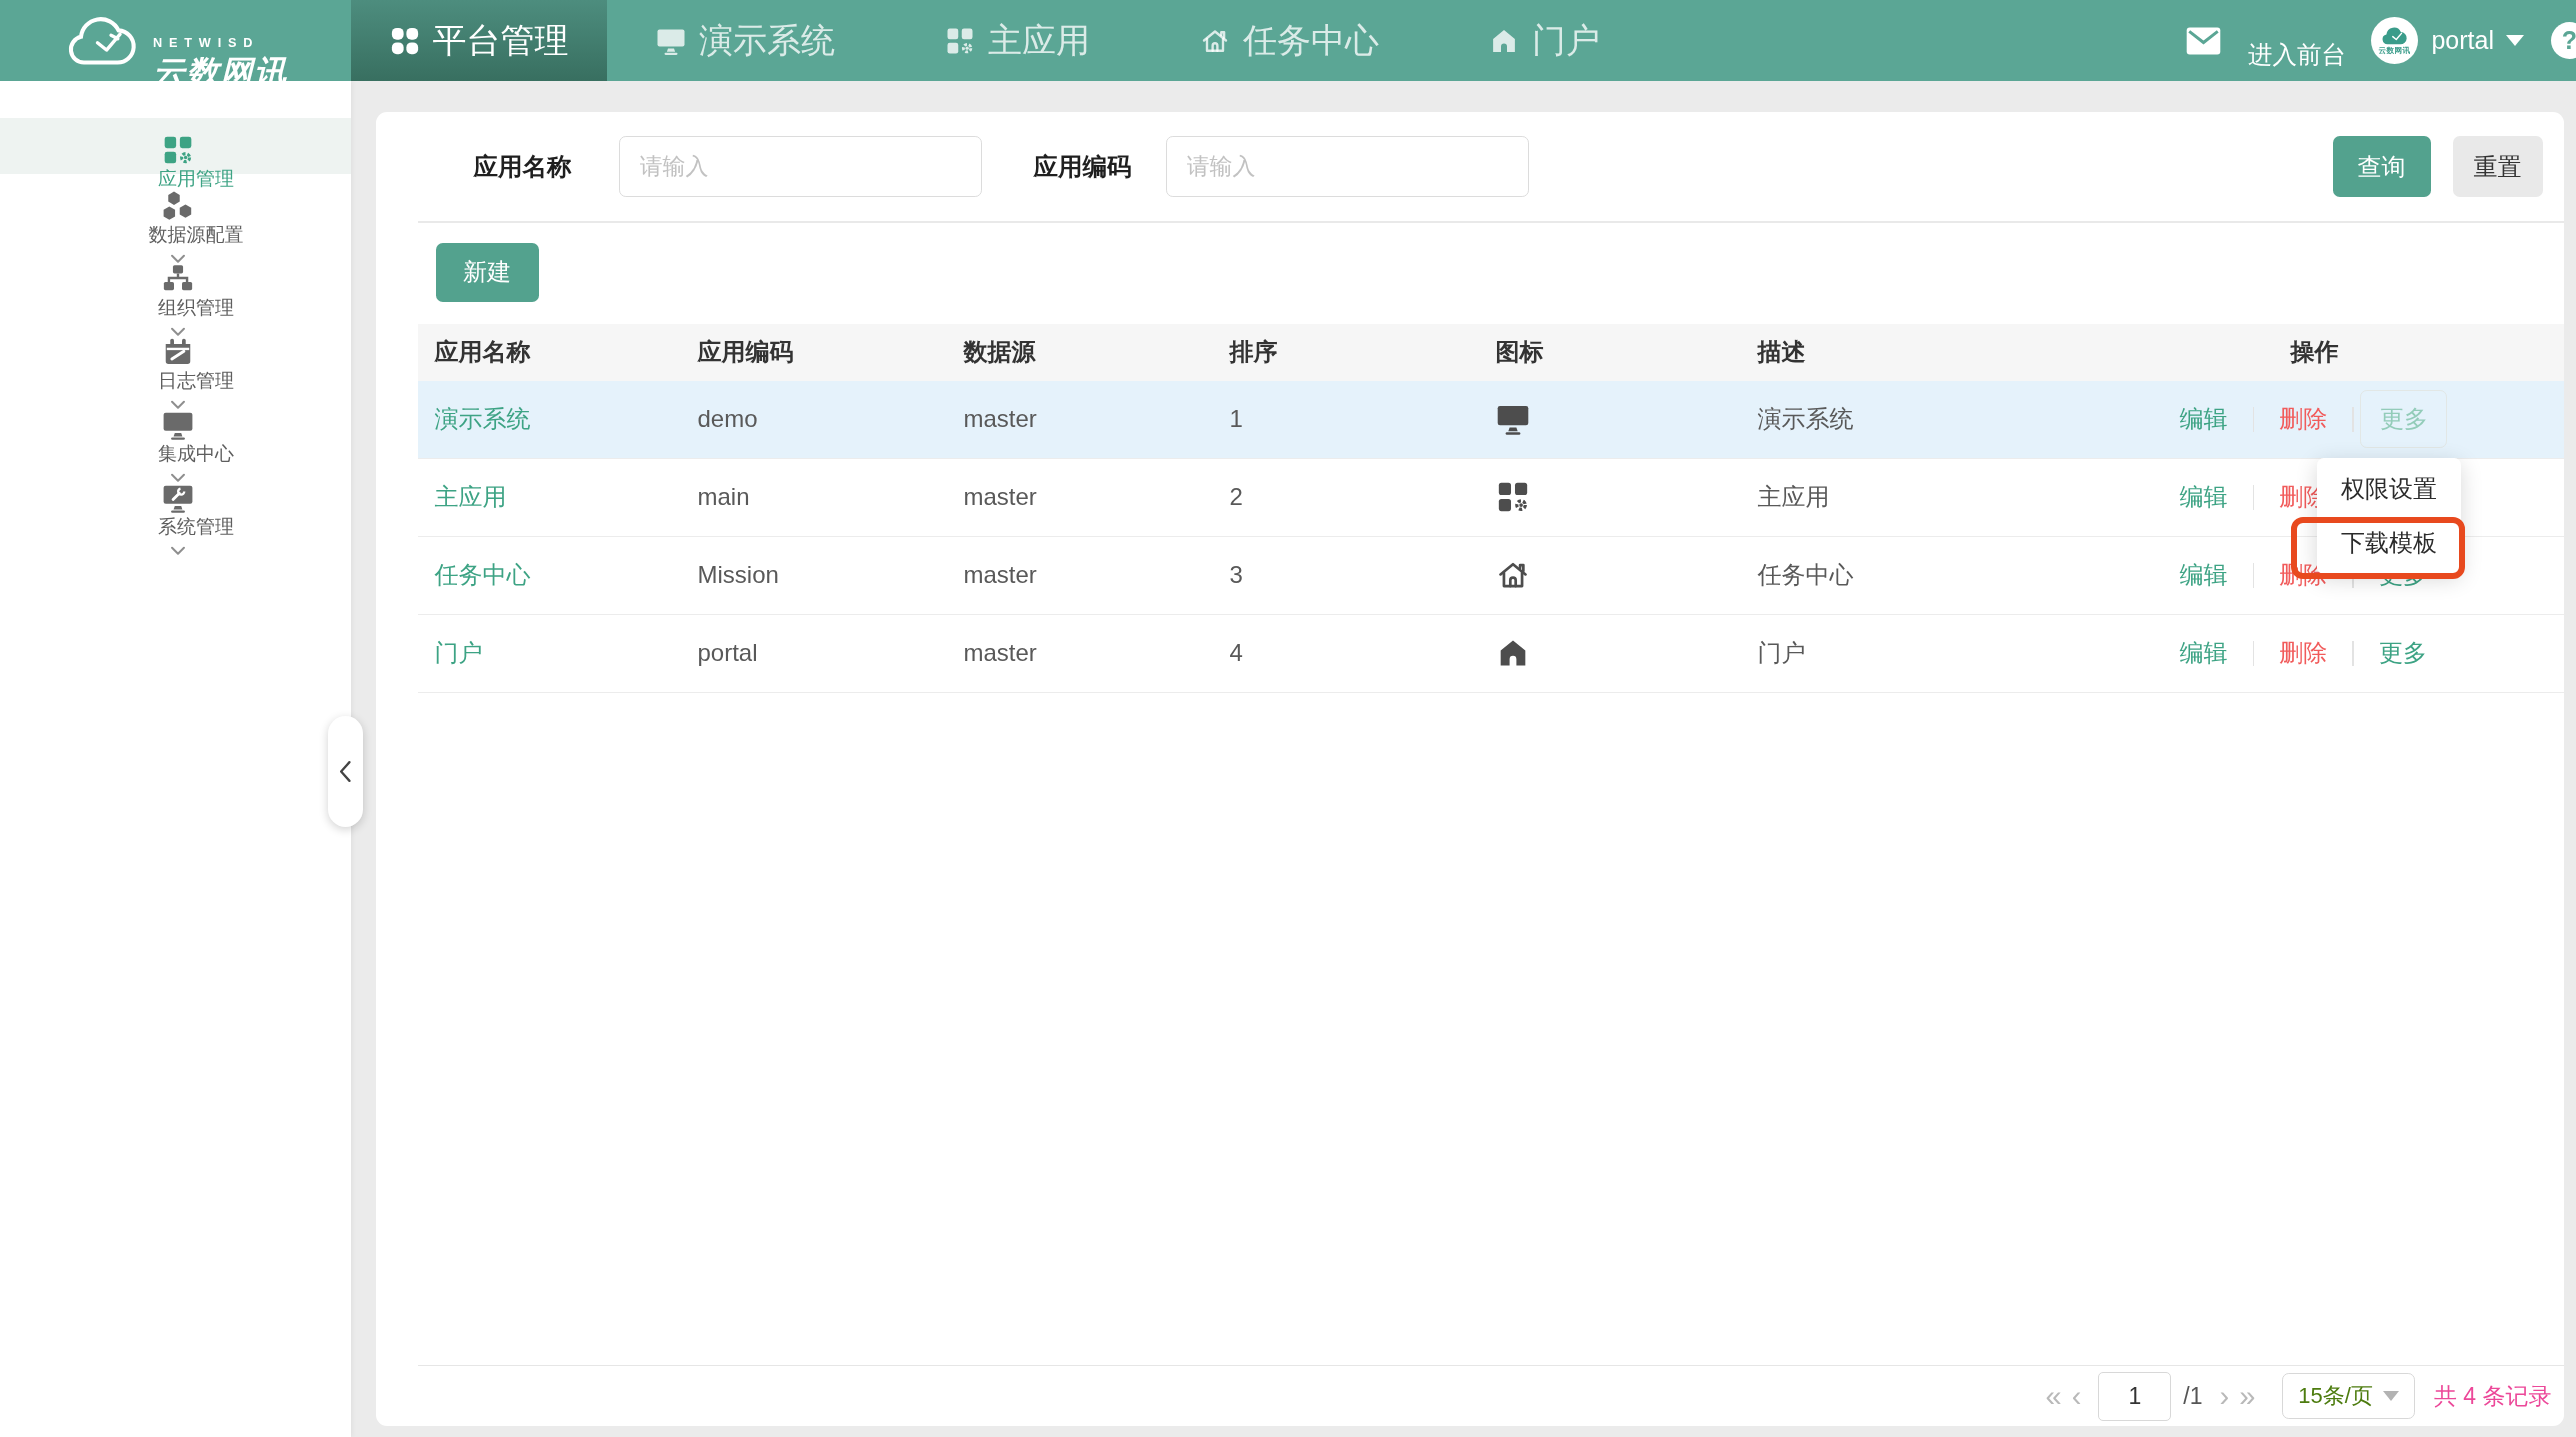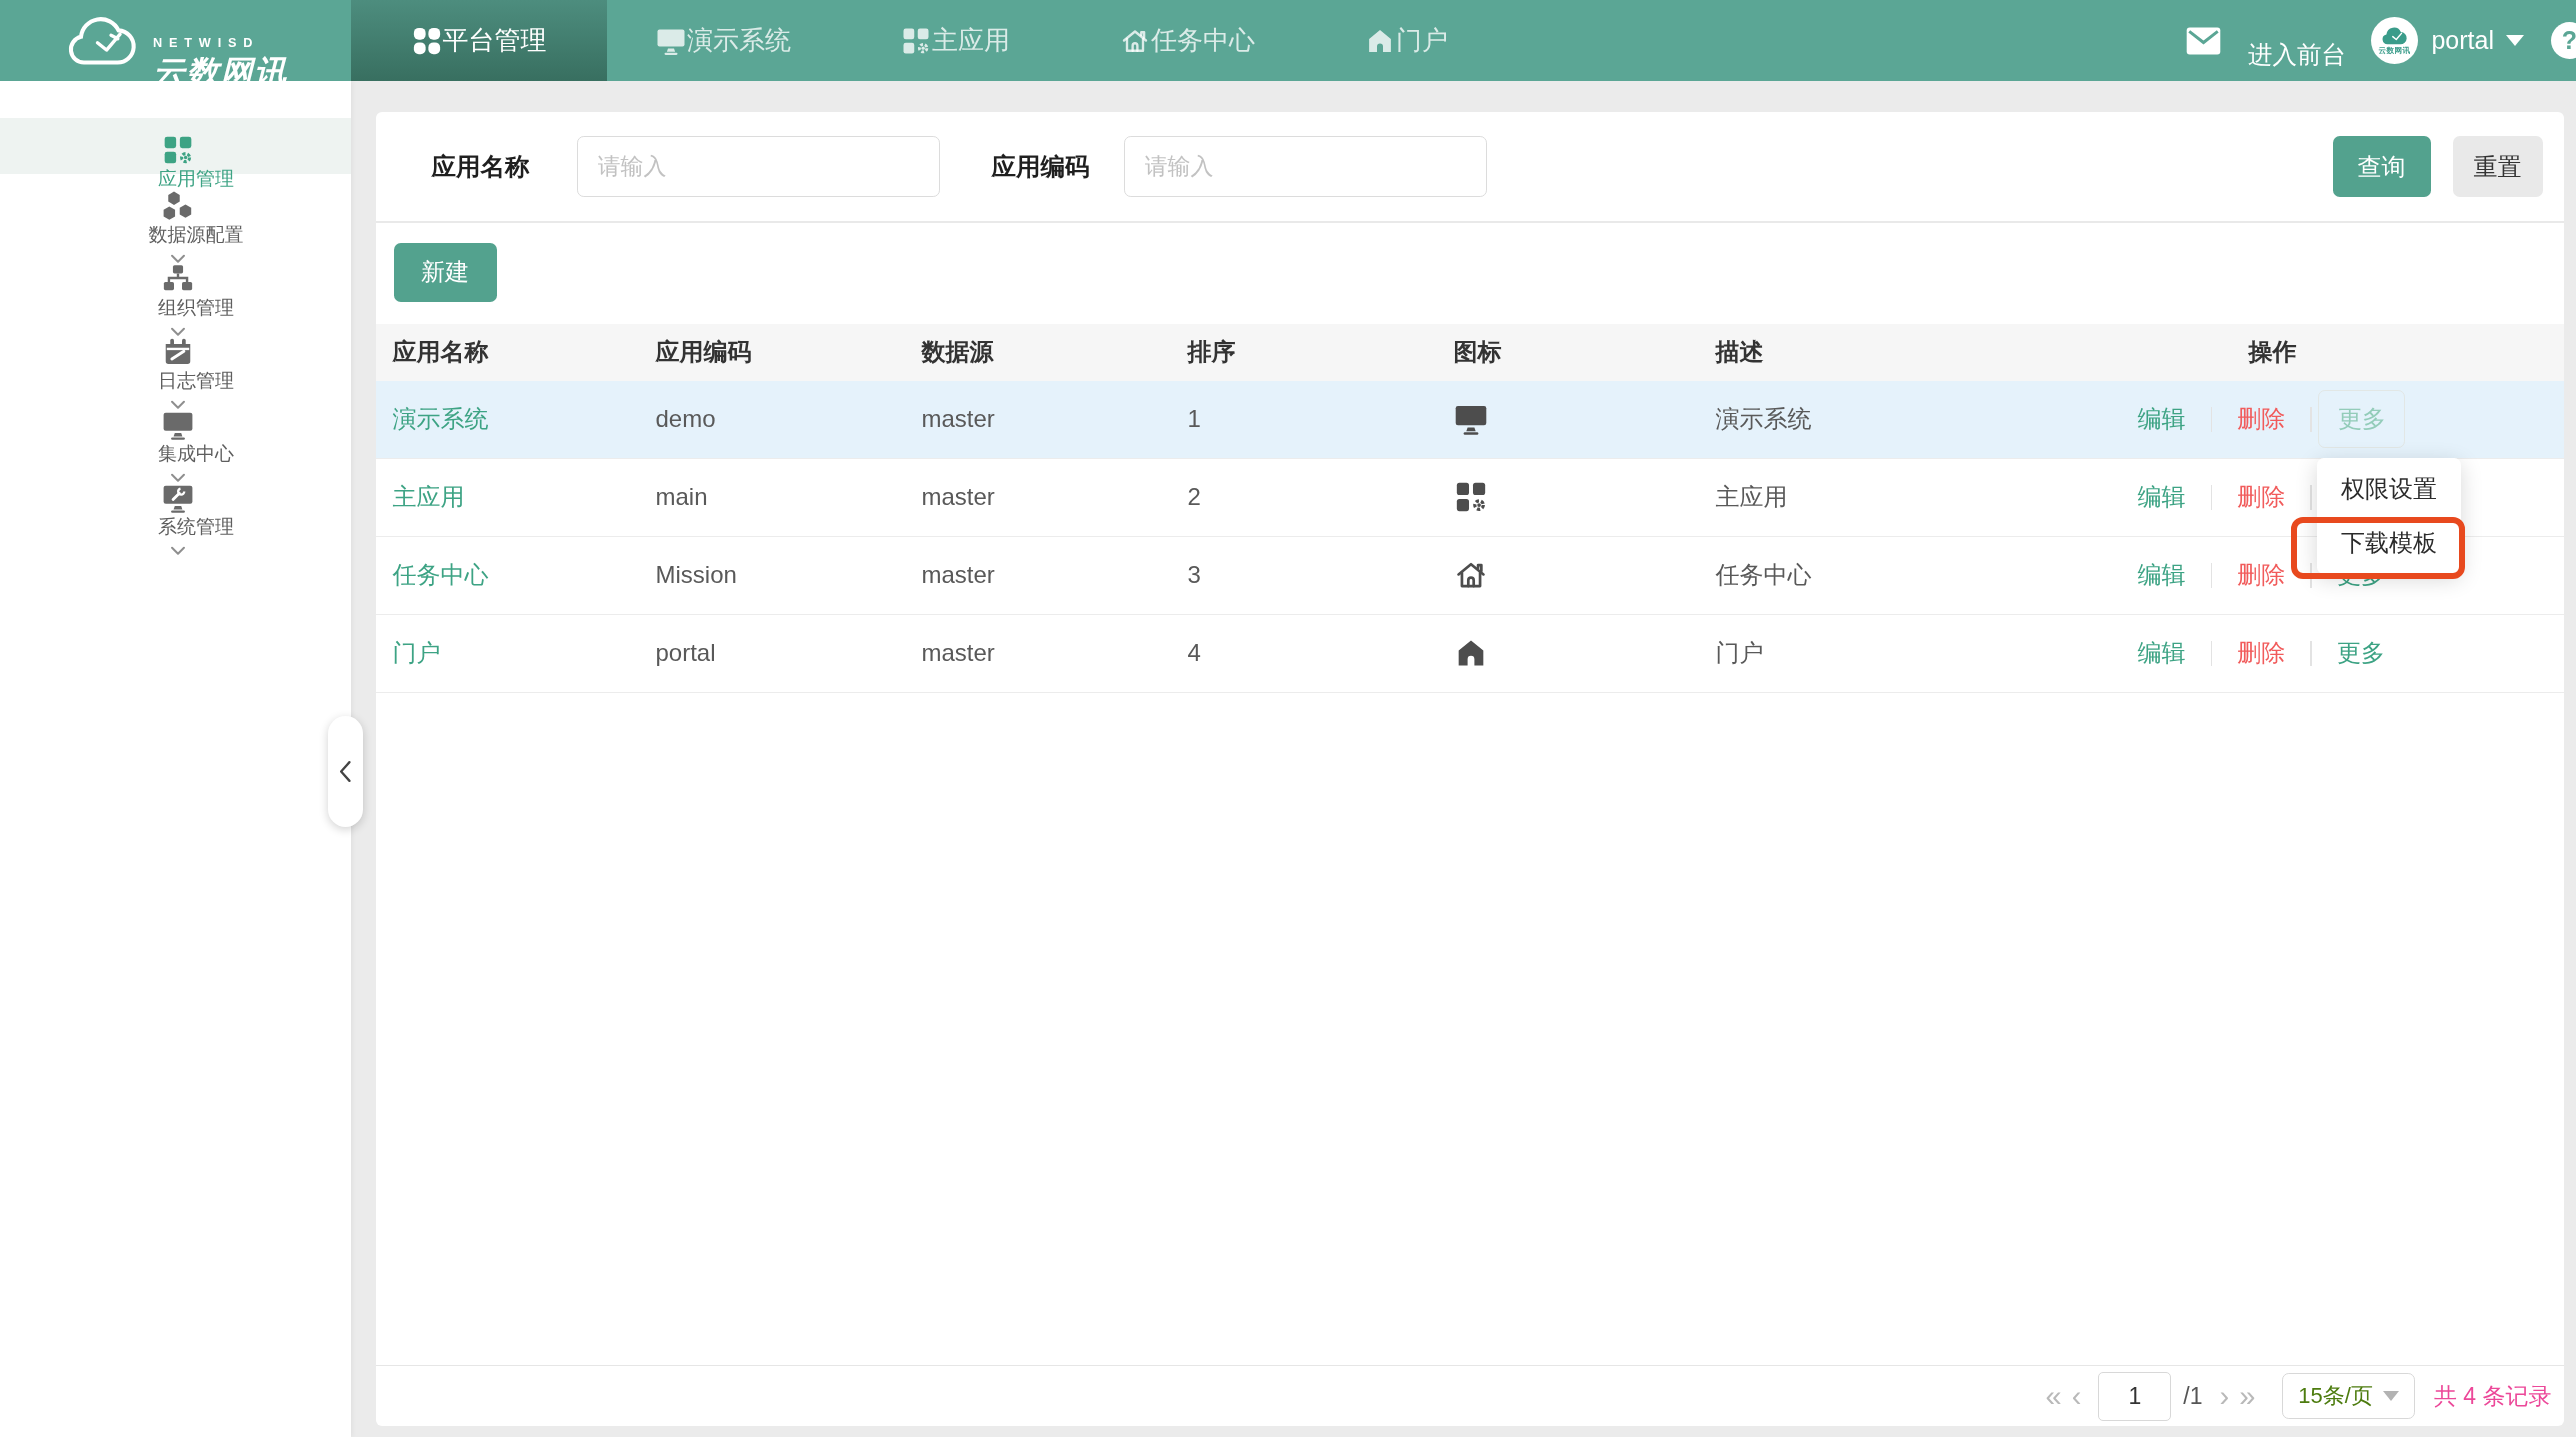--- a/index.html
+++ b/index.html
@@ -22,21 +22,21 @@
   .app{position:relative;width:2576px;height:1437px;background:var(--page-bg);overflow:hidden;}
 
   
   .topbar{position:relative;display:flex;align-items:center;height:81px;background:var(--header);color:#fff;overflow:hidden;z-index:40;}
   .brand{width:351px;height:81px;display:flex;align-items:center;justify-content:center;gap:12px;flex:none;}
   .brand svg{flex:none;}
   .brand-text{line-height:1;}
   .brand-en{font-size:12.7px;letter-spacing:6.8px;font-weight:bold;margin-bottom:6px;margin-top:44px;}
   .brand-zh{font-size:32px;font-weight:bold;letter-spacing:1.7px;font-style:italic;}
   .topnav{display:flex;align-items:center;height:81px;}
-  .nav-tab{display:flex;align-items:center;gap:1px;font-size:26px;color:rgba(255,255,255,.78);cursor:pointer;}
+  .nav-tab{display:flex;align-items:center;gap:13px;font-size:34px;color:rgba(255,255,255,.78);cursor:pointer;}
   .nav-tab .nicon{width:30px;height:30px;}
   .nav-tab.active{width:256px;height:81px;justify-content:center;color:#fff;background:linear-gradient(180deg,var(--header-dark1),var(--header-dark2));}
   .nav-tab.plain{margin-left:110px;}
   .nav-tab.first-plain{margin-left:49px;}
   .top-right{position:absolute;right:-12px;top:0;height:81px;display:flex;align-items:center;gap:0;}
   .mail-icon{width:39px;height:30px;}
   .enter-front{font-size:24.5px;color:#fff;margin-left:25px;cursor:pointer;white-space:nowrap;margin-top:28px;}
   .avatar{width:47px;height:47px;border-radius:50%;background:#fff;margin-left:25px;display:flex;flex-direction:column;align-items:center;justify-content:center;line-height:1;flex:none;cursor:pointer;}
   .avatar .av-zh{font-size:7.6px;color:#3a9c8a;font-weight:bold;margin-top:0.8px;letter-spacing:0.4px;}
   .admin-name{font-size:25px;margin-left:13.5px;cursor:pointer;}
@@ -50,21 +50,21 @@
   .side-item .sicon{width:32px;height:32px;color:#6a6a6a;flex:none;}
   .side-item .slabel{margin-left:37px;flex:1;}
   .side-item .chev{width:22px;height:22px;color:#8f8f8f;flex:none;}
   .side-item.active{height:56px;background:#eef3f1;color:var(--green);}
   .side-item.active .sicon{color:var(--green);}
   .collapse-pill{position:absolute;left:328px;top:635px;width:35px;height:111px;border-radius:18.6px;background:#fff;box-shadow:0 2.5px 10px rgba(0,0,0,.18);display:flex;align-items:center;justify-content:center;color:#444;z-index:15;cursor:pointer;}
   .collapse-pill svg{width:18.6px;height:25px;}
 
   
   .content{flex:1;padding:31px 12.7px 11px 24.5px;}
-  .card{width:2188px;height:1314px;background:#fff;border-radius:6px;display:flex;flex-direction:column;}
+  .card{width:2188px;height:1314px;background:#fff;border-radius:11px;display:flex;flex-direction:column;padding-left:42px;}
   .filter-row{height:109px;display:flex;align-items:center;padding:0 21px 0 56px;flex:none;}
   .f-label{font-size:24.5px;color:#1f1f1f;font-weight:600;white-space:nowrap;}
   .f-input{width:363px;height:61px;border:1.7px solid #dcdcdc;border-radius:6.8px;margin-left:47px;padding:0 20px;font-size:23px;color:#333;outline:none;font-family:inherit;}
   .f-input::placeholder{color:#c2c2c2;}
   .f-label.second{margin-left:52px;}
   .f-input.second{margin-left:34px;}
   .btn{border:none;border-radius:6.8px;font-size:24px;cursor:pointer;font-family:inherit;}
   .btn-search{width:98px;height:61px;background:#53a28e;color:#fff;margin-left:auto;}
   .btn-reset{width:90px;height:61px;background:#e9e9e9;color:#333;margin-left:22px;}
   .h-divider{height:1.7px;background:#e9e9e9;flex:none;}

